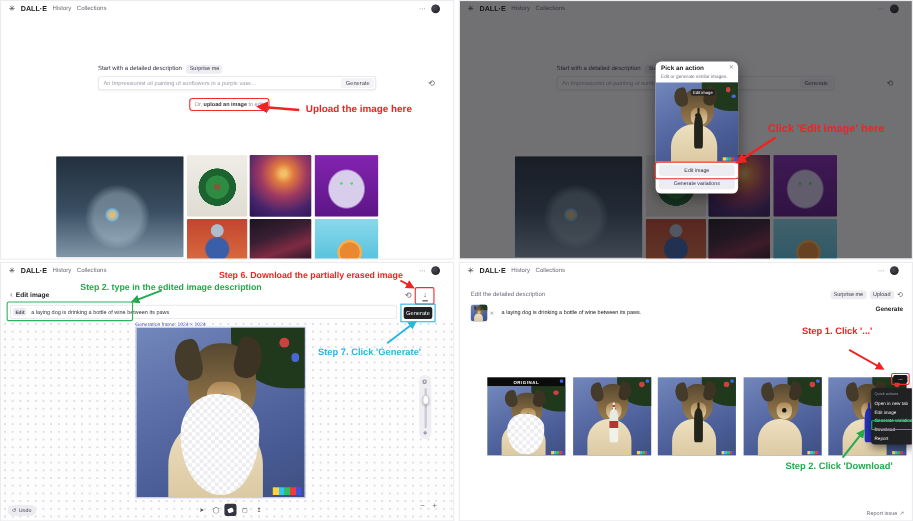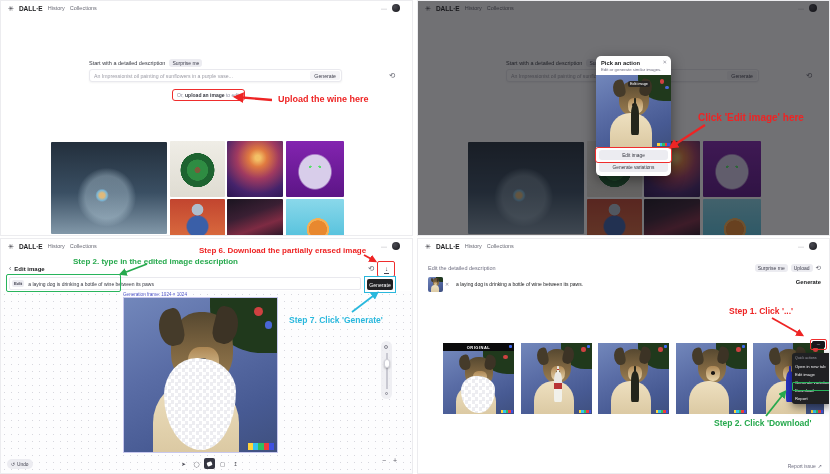--- a/index.html
+++ b/index.html
@@ -130,21 +130,21 @@
     </div>
     <div class="bar">
       <input type="text" placeholder="An Impressionist oil painting of sunflowers in a purple vase..." style="">
       <span class="genlite">Generate</span>
     </div>
     <div class="upbox">
       <span>Or,</span>
       <b>upload an image</b>
       <span>to edit</span>
     </div>
-    <div class="ann red" style="left:277px;top:94px;font-size:9px">Upload the wine here</div>
+    <div class="ann red" style="left:277px;top:94px;font-size:9px">Upload the image here</div>
     <div class="tile g-fish" style="left:50px;top:141px;width:116px;height:92px"></div>
     <div class="tile g-avo" style="left:169px;top:140px;width:55px;height:56px"></div>
     <div class="tile g-spc" style="left:226px;top:140px;width:56px;height:56px"></div>
     <div class="tile g-mon" style="left:285px;top:140px;width:58px;height:56px"></div>
     <div class="tile g-rob" style="left:169px;top:198px;width:55px;height:38px"></div>
     <div class="tile g-lnd" style="left:226px;top:198px;width:56px;height:38px"></div>
     <div class="tile g-orn" style="left:285px;top:198px;width:58px;height:38px"></div>
   </section>
 
   <section class="panel" id="p2" style="left:417px;top:0">
@@ -294,21 +294,21 @@
       <i class="tr"></i>
         <i class="hd"></i>
         <i class="el"></i>
         <i class="er"></i>
         <i class="mz"></i>
         <i class="ch"></i>
     </div>
     <span class="xbtn">✕</span>
     <span class="val4">a laying dog is drinking a bottle of wine between its paws.</span>
     <span class="gen4">Generate</span>
-    <div class="ann red" style="left:311px;top:68px;font-size:8.5px">Step 1. Click '...'</div>
+    <div class="ann red" style="left:311px;top:58px;font-size:8.5px">Step 1. Click '...'</div>
 
     <div class="thumb" style="left:25px">
       <div class="origbar">ORIGINAL</div>
       <span class="bdot"></span>
       <div class="dog" style="left:0;top:8px;width:71px;height:63px">
         <i class="tr"></i>
           <i class="o1"></i>
           <i class="hd"></i>
           <i class="el"></i>
           <i class="er"></i>

